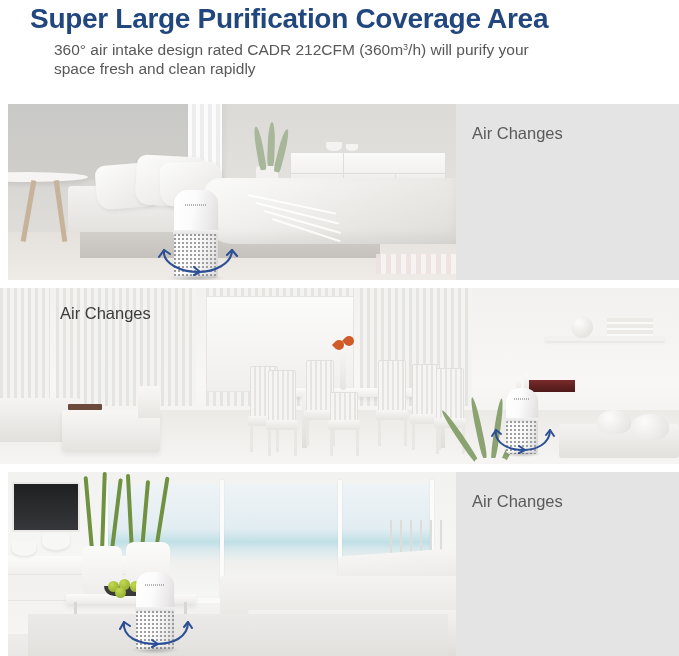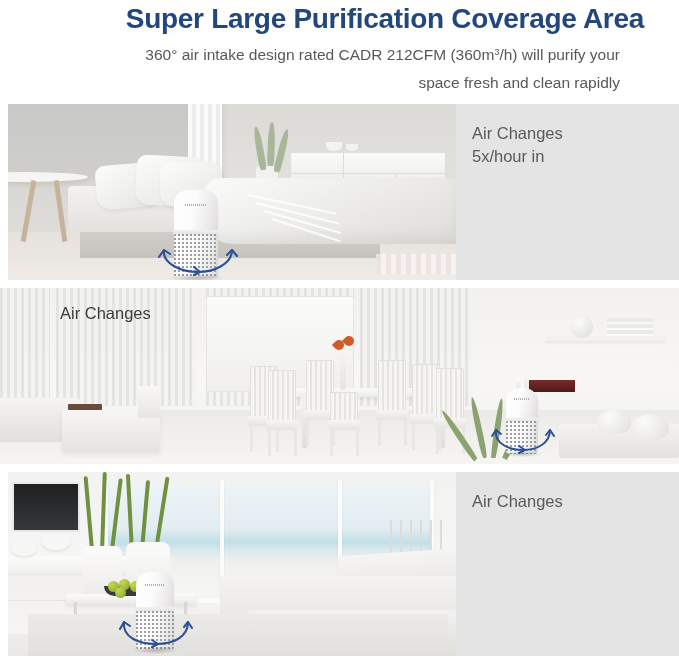--- a/index.html
+++ b/index.html
@@ -16,35 +16,35 @@
   .page {
     position: relative;
     width: 679px;
     height: 656px;
     background: #ffffff;
   }
 
   
   .header {
     padding: 2px 35px 0 30px;
-    text-align: right;
+    text-align: left;
   }
   .title {
     color: #22477e;
     font-size: 28px;
     font-weight: bold;
     letter-spacing: -0.3px;
     line-height: 34px;
     white-space: nowrap;
   }
   .subtitle {
     color: #585858;
     font-size: 15.5px;
     font-weight: normal;
-    line-height: 28px;
+    line-height: 19px;
     margin-top: 2px;
     padding: 0 24px;
   }
   .subtitle sup {
     font-size: 9px;
     vertical-align: 5px;
   }
 
   
   .panels {
@@ -463,21 +463,20 @@
         <svg class="airflow" style="left:148px;top:126px;" width="84" height="44" viewBox="0 0 84 44">
           <path d="M8 20 C6 34, 26 42, 42 42 C58 42, 76 34, 76 20" fill="none" stroke="#2C4F96" stroke-width="2.1" stroke-linecap="round"></path>
           <path d="M8 20 L3 27 M8 20 L14 24" fill="none" stroke="#2C4F96" stroke-width="2.1" stroke-linecap="round"></path>
           <path d="M44 42 L38 37 M44 42 L38 45" fill="none" stroke="#2C4F96" stroke-width="2.1" stroke-linecap="round"></path>
           <path d="M76 20 L71 25 M76 20 L81 26" fill="none" stroke="#2C4F96" stroke-width="2.1" stroke-linecap="round"></path>
         </svg>
       </div>
 
       <div class="info-box">
         <div class="info-line">Air Changes</div>
-        <div class="info-line">5x/hour in</div>
       </div>
     </div>
 
     <div class="panel panel-2">
 
       <div class="photo">
         <div class="din-bg"></div>
         <div class="din-blinds" style="left:0;width:50px;"></div>
         <div class="din-blinds" style="left:56px;width:140px;"></div>
         <div class="din-blinds" style="left:206px;width:148px;"></div>

